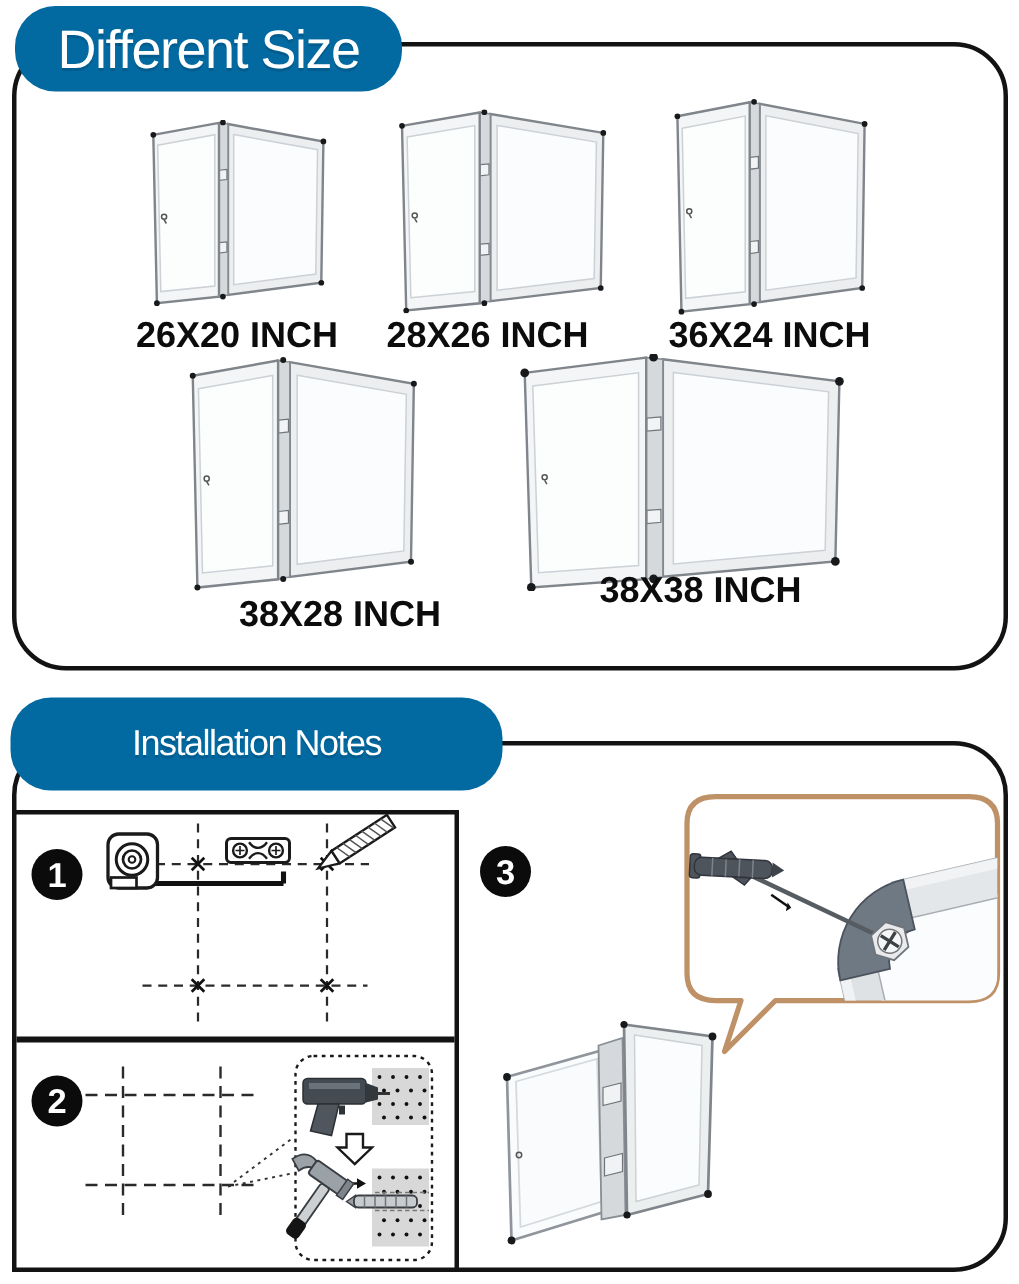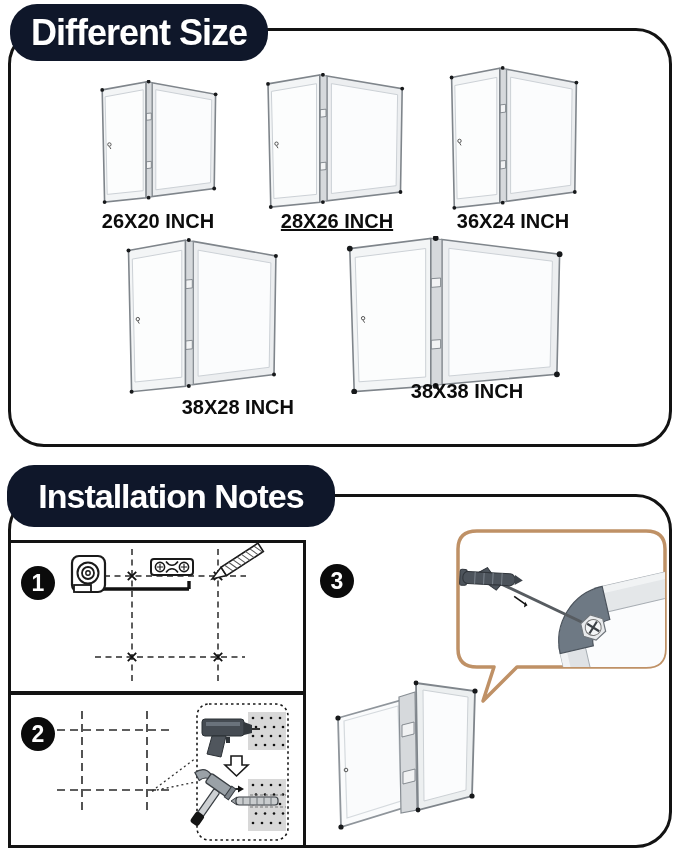--- a/index.html
+++ b/index.html
@@ -1,24 +1,24 @@
 <!DOCTYPE html>
 <html><head>
 <meta charset="utf-8">
 <style>
   html,body{margin:0;padding:0;background:#ffffff;}
   .page{position:relative;width:679px;height:856px;background:#ffffff;overflow:hidden;
         font-family:"Liberation Sans", sans-serif;}
   .sec-frame{position:absolute;border:3px solid #131313;border-radius:36px;background:#ffffff;box-sizing:border-box;}
-  .pill{position:absolute;background:#0f172a;border-radius:27px;display:flex;align-items:center;justify-content:center;
-        color:#ffffff;font-weight:700;letter-spacing:-1px;text-shadow:0 2px 0 rgba(0,0,0,0.12);
+  .pill{position:absolute;background:#0369a1;border-radius:27px;display:flex;align-items:center;justify-content:center;
+        color:#ffffff;font-weight:400;letter-spacing:-1px;text-shadow:0 2px 0 rgba(0,0,0,0.12);
         box-sizing:border-box;z-index:5;}
   .pill-top{font-size:36px;}
-  .pill-bottom{font-size:34px;}
-  .size-label{position:absolute;text-align:center;font-weight:700;font-size:20px;color:#0c0c0c;
+  .pill-bottom{font-size:24px;}
+  .size-label{position:absolute;text-align:center;font-weight:700;font-size:24px;color:#0c0c0c;
               letter-spacing:0;white-space:nowrap;z-index:3;}
   .board{position:absolute;z-index:2;}
   .steps-panel{position:absolute;left:8px;top:540px;width:298px;height:308px;border:3px solid #131313;
                box-sizing:border-box;background:#ffffff;z-index:2;}
   .panel-divider{position:absolute;left:11px;top:691px;width:292px;height:4px;background:#131313;z-index:3;}
   .step-circle{position:absolute;width:34px;height:34px;border-radius:50%;background:#0b0b0b;color:#ffffff;
                display:flex;align-items:center;justify-content:center;font-size:23px;font-weight:700;z-index:6;}
   svg.layer{position:absolute;z-index:4;}
 </style>
 </head>
@@ -111,21 +111,21 @@
         <circle cx="12.2" cy="155.6" r="2.9" fill="#17191b"></circle>
         <circle cx="217.6" cy="18.2" r="2.9" fill="#17191b"></circle>
         <circle cx="214.9" cy="138.3" r="2.9" fill="#17191b"></circle>
         <circle cx="93.7" cy="2.1" r="2.9" fill="#17191b"></circle>
         <circle cx="93.7" cy="149.9" r="2.9" fill="#17191b"></circle>
         <circle cx="21.1" cy="82.2" r="1.7" fill="none" stroke="#555" stroke-width="1"></circle>
         <path d="M21.1,84.2 l1.5,2.5" stroke="#555" stroke-width="1" fill="none"></path>
       </svg></div>
 
   <div class="size-label" style="left:78px;top:210px;width:160px;">26X20 INCH</div>
-  <div class="size-label" style="left:257px;top:210px;width:160px;text-decoration:underline;">28X26 INCH</div>
+  <div class="size-label" style="left:245px;top:210px;width:160px;">28X26 INCH</div>
   <div class="size-label" style="left:433px;top:210px;width:160px;">36X24 INCH</div>
   <div class="size-label" style="left:114px;top:396px;width:180px;text-align:right;">38X28 INCH</div>
   <div class="size-label" style="left:377px;top:380px;width:180px;">38X38 INCH</div>
 
   <div class="sec-frame" style="left:8px;top:494px;width:664px;height:354px;"></div>
   <div class="pill pill-bottom" style="left:7px;top:465px;width:328px;height:62px;">
     <span>Installation Notes</span>
   </div>
 
   <div class="steps-panel"></div>

